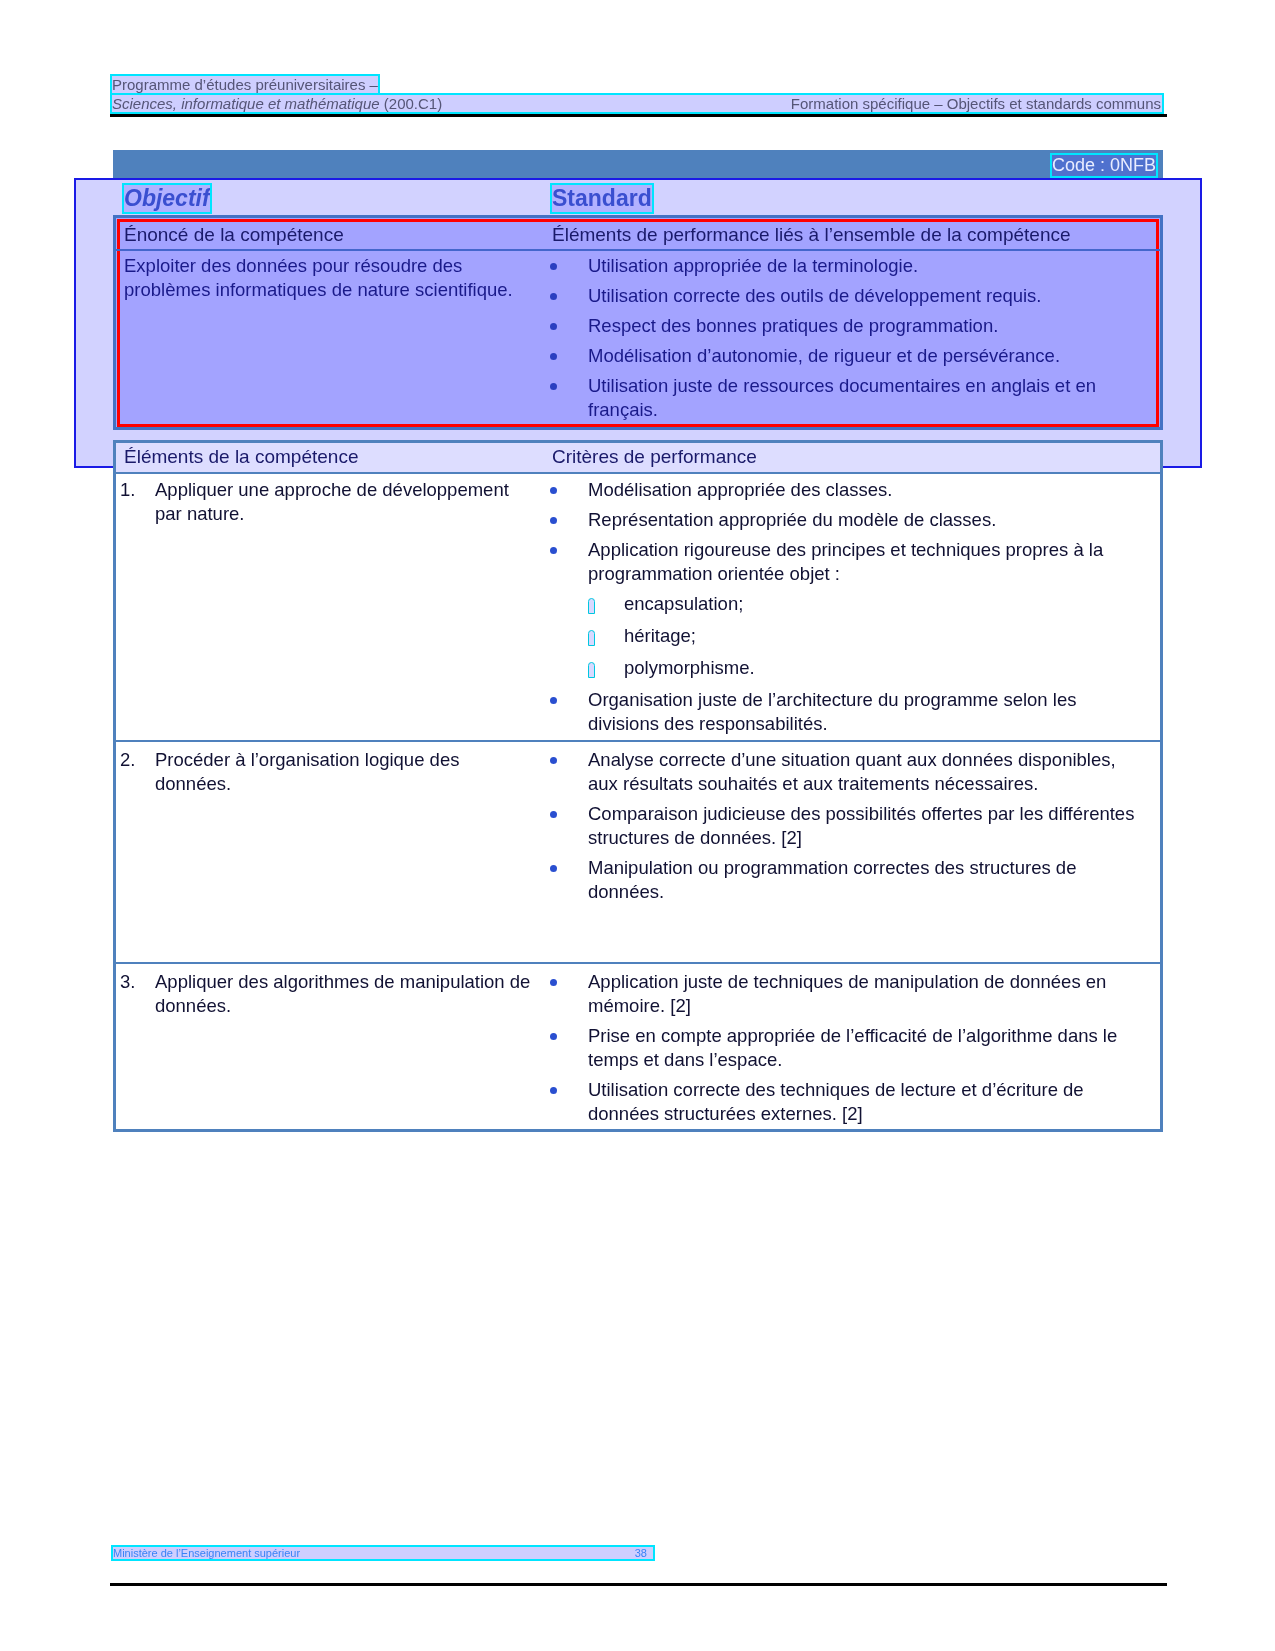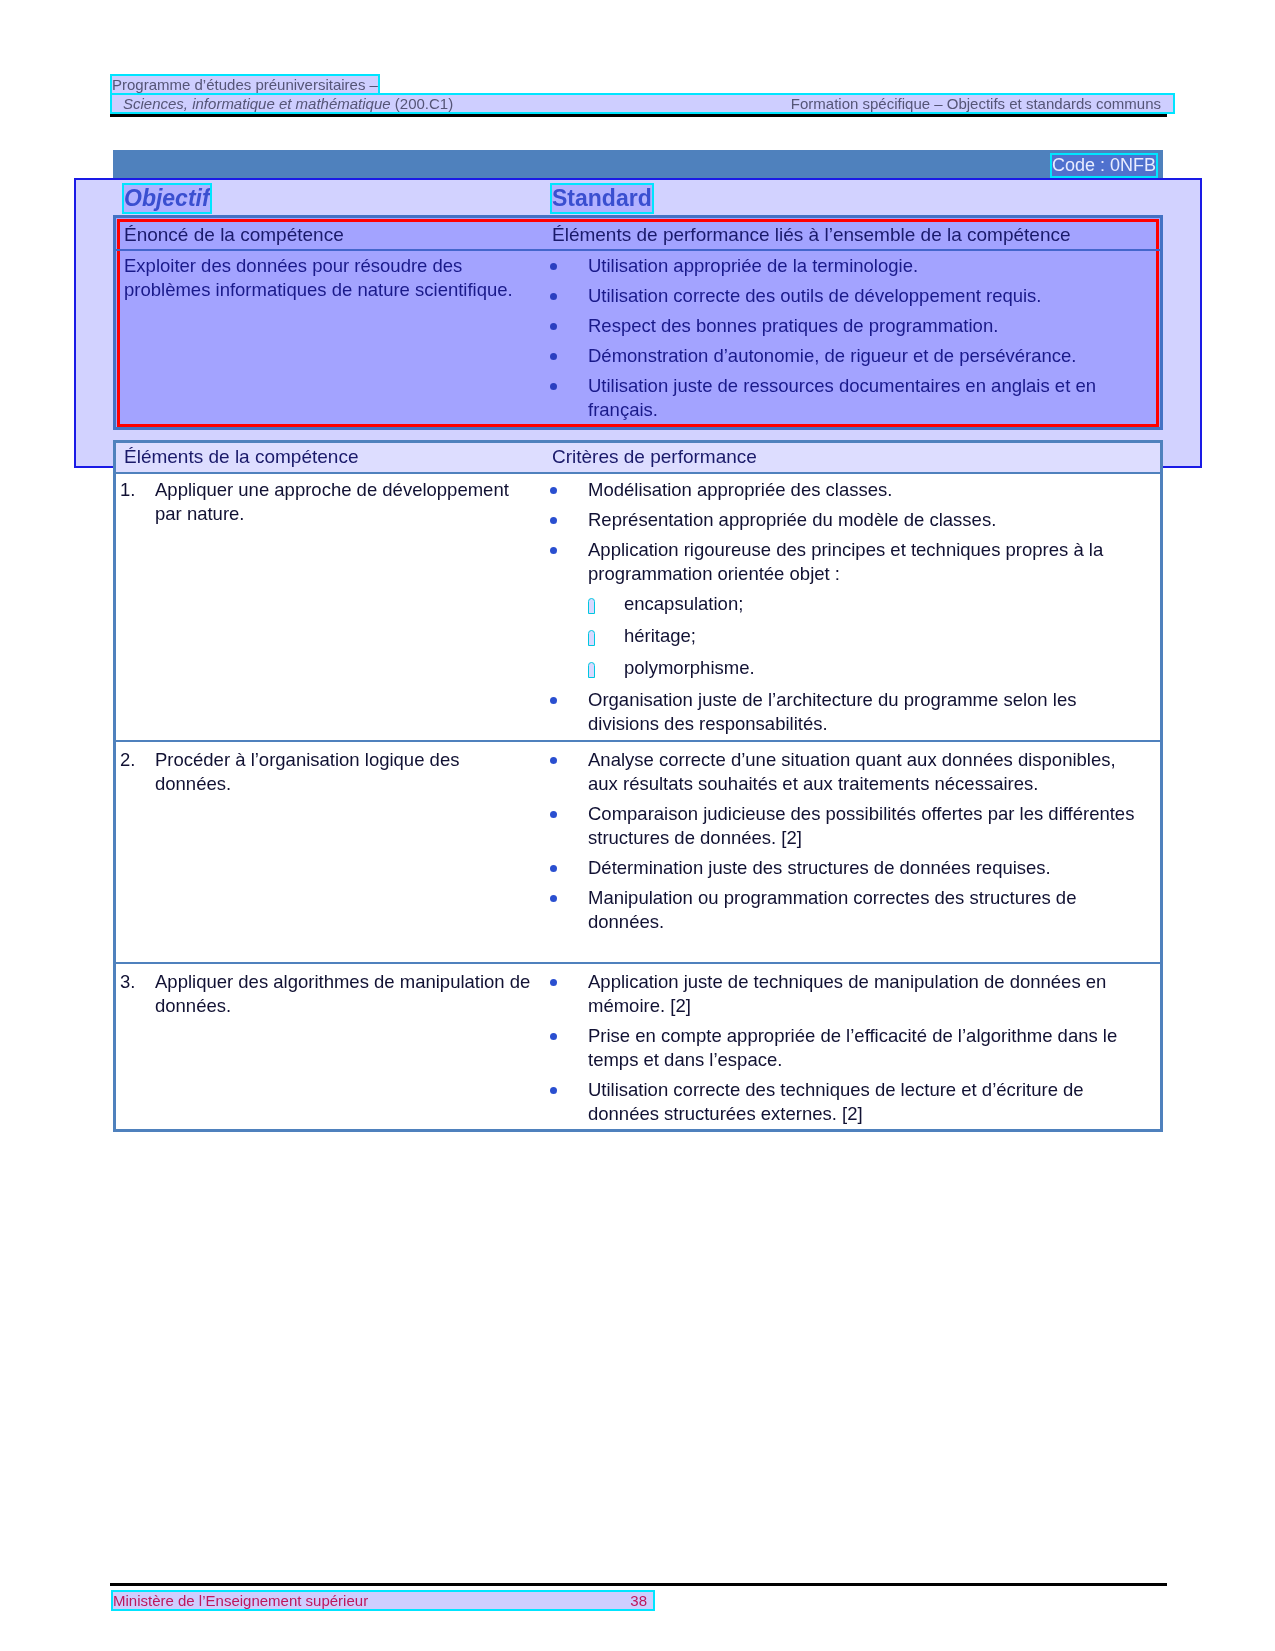--- a/index.html
+++ b/index.html
@@ -8,21 +8,21 @@
       background: #ffffff;
       font-family: "Liberation Sans", sans-serif;
       color: #000;
     }
     .abs { position: absolute; }
     
     .hl { background: rgba(130,130,255,0.40); outline: 2px solid #00e5ff; text-align: center; }
 
     .hdr-text { font-size: 15px; color: #555577; white-space: nowrap; }
     .hdr-line1 { left: 112px; top: 76px; }
-    .hdr-line2 { left: 112px; top: 95px; padding-left: 11px; }
+    .hdr-line2 { left: 112px; top: 95px; }
     .hdr-line2 .it { font-style: italic; }
     .hdr-right { right: 114px; top: 95px; text-align: right; }
     .hdr-rule { left: 110px; width: 1057px; top: 114px; height: 3px; background: #000; }
 
     .code-bar { left: 113px; top: 150px; width: 1050px; height: 30px; background: #4f81bd; }
     .code-text { right: 119px; top: 155px; font-size: 18px; color: #e8ecff; }
 
     .overlay-big { left: 74px; top: 178px; width: 1128px; height: 290px;
       background: rgba(180,180,255,0.6); border: 2px solid #1a1ae6; box-sizing: border-box; }
 
@@ -60,21 +60,21 @@
     .pc-list { width: 600px; }
     .pc-item { position: relative; padding-left: 38px; margin-bottom: 6px; }
     .pc-item .bul { position: absolute; left: 0; top: 9px; width: 7px; height: 7px; border-radius: 50%; background: #2a4fd0; }
     .pc-sub { position: relative; padding-left: 74px; margin-bottom: 8px; }
     .pc-sub .circ { position: absolute; left: 38px; top: 6px; width: 7px; height: 16px;
       border: 1.5px solid #00c8e0; border-radius: 4px 4px 0 0; box-sizing: border-box; background: rgba(180,180,255,0.5); }
 
     .hl-line { background: rgba(190,190,255,0.75); outline: 2px solid #00e5ff; }
 
     .footer-rule { left: 110px; width: 1057px; top: 1583px; height: 3px; background: #000; }
-    .footer-text { left: 113px; top: 1592px; width: 540px; font-size: 15px; color: #be185d; }
+    .footer-text { left: 113px; top: 1547px; width: 540px; font-size: 11px; color: #3b82f6; }
     .footer-page { position: absolute; right: 6px; top: 0; }
   </style>
 </head>
 <body>
 
 <div class="abs hdr-text hdr-line1 hl-line">Programme d’études préuniversitaires –</div>
 <div class="abs hdr-text hdr-line2 hl-line" style="width:1050px;">
   <span class="it">Sciences, informatique et mathématique</span><span> (200.C1)</span>
 </div>
 <div class="abs hdr-text hdr-right">Formation spécifique – Objectifs et standards communs</div>
@@ -93,21 +93,21 @@
 <div class="abs th top-th-left">Énoncé de la compétence</div>
 <div class="abs th top-th-right">Éléments de performance liés à l’ensemble de la compétence</div>
 <div class="abs top-sep"></div>
 
 <div class="abs body-text enonce">Exploiter des données pour résoudre des problèmes informatiques de nature scientifique.</div>
 
 <div class="abs body-text crit-list">
   <div class="crit-item"><span class="bul"></span><span>Utilisation appropriée de la terminologie.</span></div>
   <div class="crit-item"><span class="bul"></span><span>Utilisation correcte des outils de développement requis.</span></div>
   <div class="crit-item"><span class="bul"></span><span>Respect des bonnes pratiques de programmation.</span></div>
-  <div class="crit-item"><span class="bul"></span><span>Démonstration d’autonomie, de rigueur et de persévérance.</span></div>
+  <div class="crit-item"><span class="bul"></span><span>Modélisation d’autonomie, de rigueur et de persévérance.</span></div>
   <div class="crit-item"><span class="bul"></span><span>Utilisation juste de ressources documentaires en anglais et en français.</span></div>
 </div>
 
 <div class="abs main-table"></div>
 <div class="abs main-head-bg"></div>
 <div class="abs th main-th-left">Éléments de la compétence</div>
 <div class="abs th main-th-right">Critères de performance</div>
 <div class="abs main-head-sep"></div>
 
 <div class="abs el-text" style="left:120px; top:478px; width:420px; height:50px;">
@@ -125,21 +125,20 @@
 </div>
 <div class="abs row-sep" style="top:740px;"></div>
 
 <div class="abs el-text" style="left:120px; top:748px; width:420px; height:50px;">
   <span class="el-num">2.</span>
   <span class="el-label">Procéder à l’organisation logique des données.</span>
 </div>
 <div class="abs el-text pc-list" style="left:550px; top:748px;">
   <div class="pc-item"><span class="bul"></span><span>Analyse correcte d’une situation quant aux données disponibles, aux résultats souhaités et aux traitements nécessaires.</span></div>
   <div class="pc-item"><span class="bul"></span><span>Comparaison judicieuse des possibilités offertes par les différentes structures de données. [2]</span></div>
-  <div class="pc-item"><span class="bul"></span><span>Détermination juste des structures de données requises.</span></div>
   <div class="pc-item"><span class="bul"></span><span>Manipulation ou programmation correctes des structures de données.</span></div>
 </div>
 <div class="abs row-sep" style="top:962px;"></div>
 
 <div class="abs el-text" style="left:120px; top:970px; width:420px; height:50px;">
   <span class="el-num">3.</span>
   <span class="el-label">Appliquer des algorithmes de manipulation de données.</span>
 </div>
 <div class="abs el-text pc-list" style="left:550px; top:970px;">
   <div class="pc-item"><span class="bul"></span><span>Application juste de techniques de manipulation de données en mémoire. [2]</span></div>

